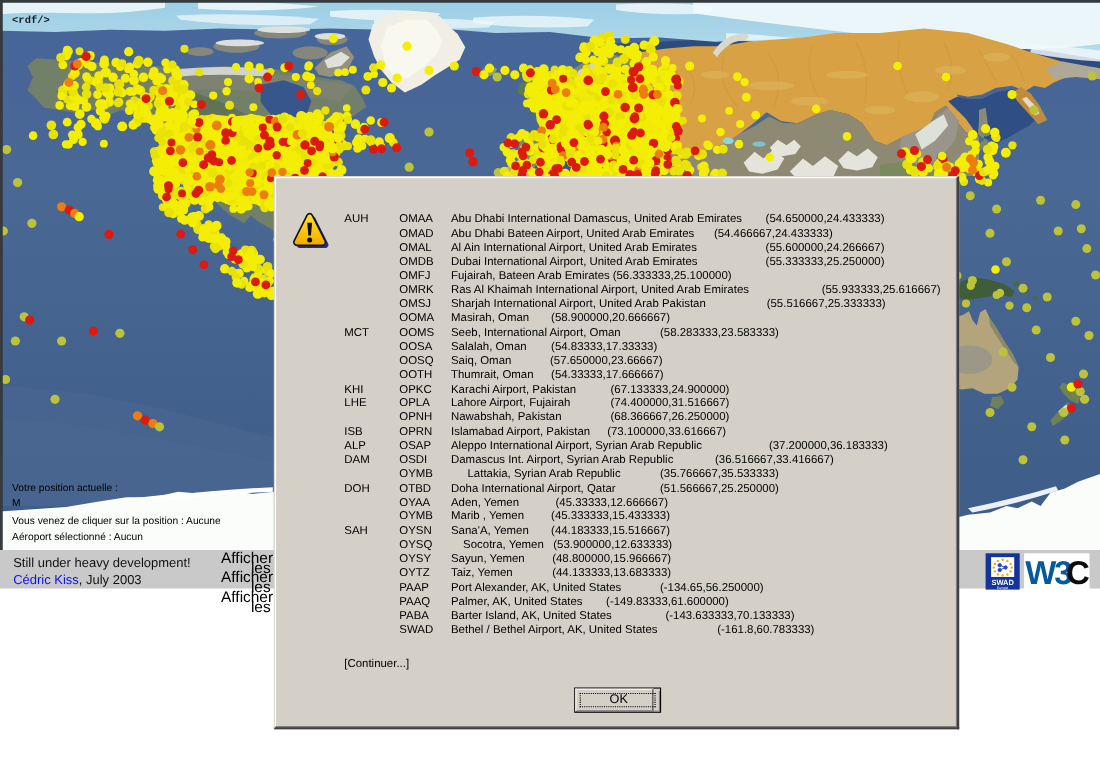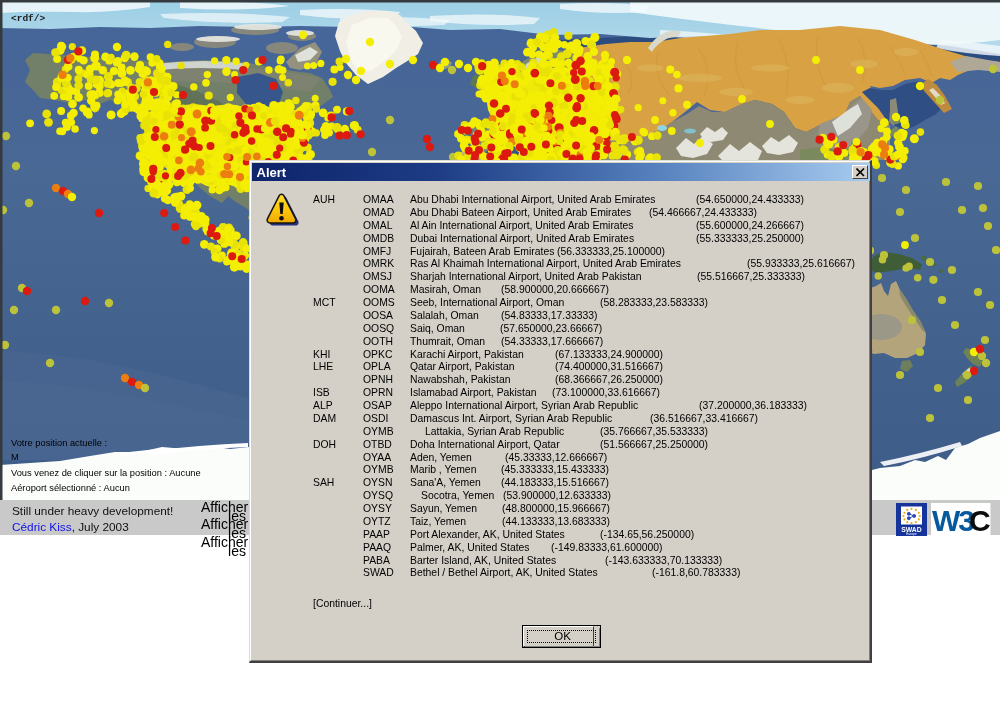--- a/index.html
+++ b/index.html
@@ -2501,46 +2501,38 @@
       <circle cx="14.8" cy="16.2" r="1.5"></circle>
 </g>
 <text x="17.5" y="29.5" font-size="6.8" font-weight="bold" fill="#fff" text-anchor="middle" font-family="Liberation Sans">SWAD</text>
 <text x="17.5" y="33.4" font-size="3.2" fill="#fff" text-anchor="middle" font-family="Liberation Sans">Europe</text>
 <rect x="37" y="1" width="59.5" height="33" fill="#fff"></rect>
 <text x="38" y="29" font-size="30" font-weight="bold" fill="#07599e" font-family="Liberation Sans" letter-spacing="-2">W3</text>
 <text x="75" y="29" font-size="30" font-weight="bold" fill="#0c0c0c" font-family="Liberation Sans">C</text>
 </svg>
 <div id="dlg">
  <div id="dlgin"></div>
- <div id="tbar">
-      <span class="t">Alert</span>
-  <div id="xbtn">
-        <svg width="9" height="9" viewBox="0 0 9 9">
-          <path d="M0.5,0.5 L8,8 M8,0.5 L0.5,8" stroke="#000" stroke-width="1.6"></path>
-        </svg>
-      </div>
- </div>
  <svg class="abs" style="left:13px;top:31px" width="37" height="37" viewBox="0 0 37 37">
   <defs>
         <linearGradient id="tri" x1="0" y1="0" x2="0" y2="1">
    <stop offset="0" stop-color="#ffdd2e"></stop>
           <stop offset="0.55" stop-color="#fdc60a"></stop>
           <stop offset="1" stop-color="#f0a800"></stop>
   </linearGradient>
       </defs>
   <path d="M16.2,3.6 a2.6,2.6 0 0 1 4.6,0 L32.6,26.9 a2.9,2.9 0 0 1 -2.6,4.2 L7,31.1 a2.9,2.9 0 0 1 -2.6,-4.2 Z" fill="#272d7d" transform="translate(2.7,2.4)"></path>
   <path d="M16.2,3.6 a2.6,2.6 0 0 1 4.6,0 L32.6,26.9 a2.9,2.9 0 0 1 -2.6,4.2 L7,31.1 a2.9,2.9 0 0 1 -2.6,-4.2 Z" fill="url(#tri)" stroke="#141414" stroke-width="1.5"></path>
   <path d="M16.3,10.5 h4.4 l-1,11.6 h-2.4 Z" fill="#0d0d0d"></path>
   <circle cx="18.5" cy="26.2" r="2.3" fill="#0d0d0d"></circle>
  </svg>
  <div id="rowsc">
 <div class="r">
         <span style="left:0">AUH</span>
         <span style="left:50px">OMAA</span>
-        <span style="left:97px">Abu Dhabi International Airport, United Arab Emirates</span>
+        <span style="left:97px">Abu Dhabi International Damascus, United Arab Emirates</span>
         <span style="left:383px">(54.650000,24.433333)</span>
       </div>
 <div class="r">
         <span style="left:50px">OMAD</span>
         <span style="left:97px">Abu Dhabi Bateen Airport, United Arab Emirates</span>
         <span style="left:336px">(54.466667,24.433333)</span>
       </div>
 <div class="r">
         <span style="left:50px">OMAL</span>
         <span style="left:97px">Al Ain International Airport, United Arab Emirates</span>
@@ -2594,21 +2586,21 @@
       </div>
 <div class="r">
         <span style="left:0">KHI</span>
         <span style="left:50px">OPKC</span>
         <span style="left:97px">Karachi Airport, Pakistan</span>
         <span style="left:242px">(67.133333,24.900000)</span>
       </div>
 <div class="r">
         <span style="left:0">LHE</span>
         <span style="left:50px">OPLA</span>
-        <span style="left:97px">Qatar Airport, Pakistan</span>
+        <span style="left:97px">Lahore Airport, Fujairah</span>
         <span style="left:242px">(74.400000,31.516667)</span>
       </div>
 <div class="r">
         <span style="left:50px">OPNH</span>
         <span style="left:97px">Nawabshah, Pakistan</span>
         <span style="left:242px">(68.366667,26.250000)</span>
       </div>
 <div class="r">
         <span style="left:0">ISB</span>
         <span style="left:50px">OPRN</span>

